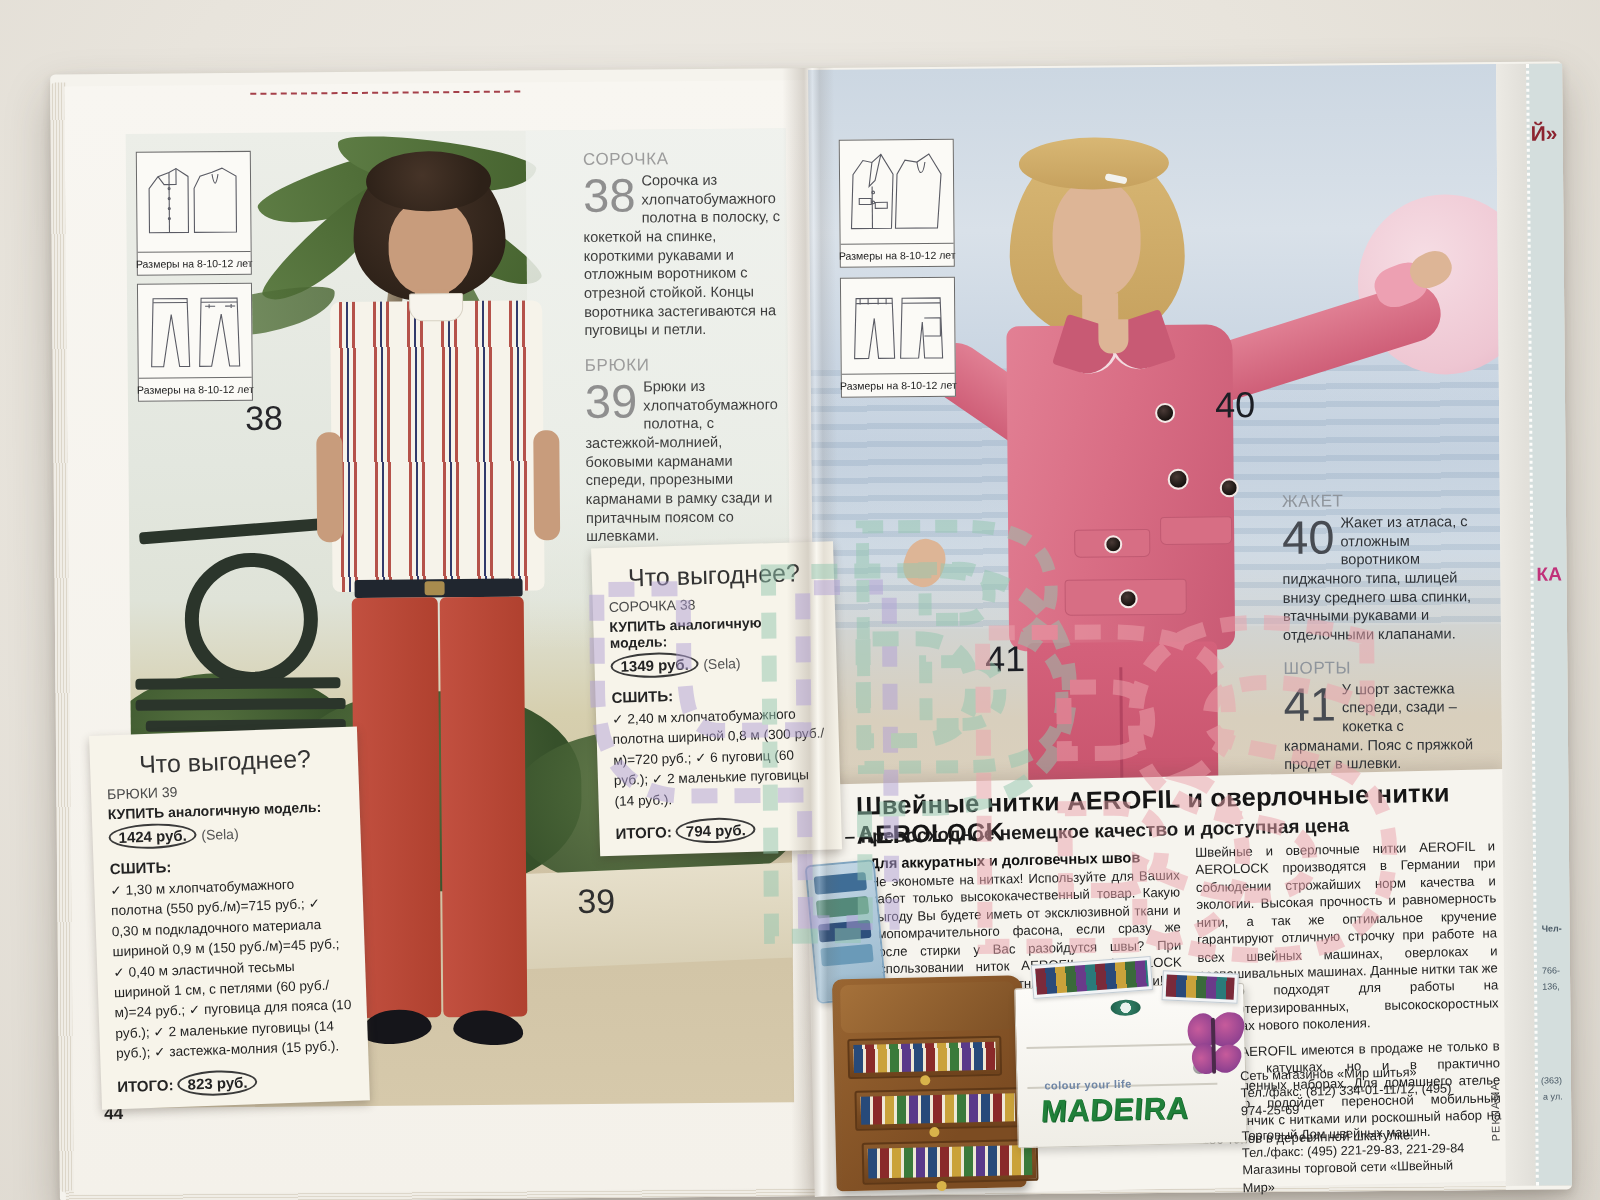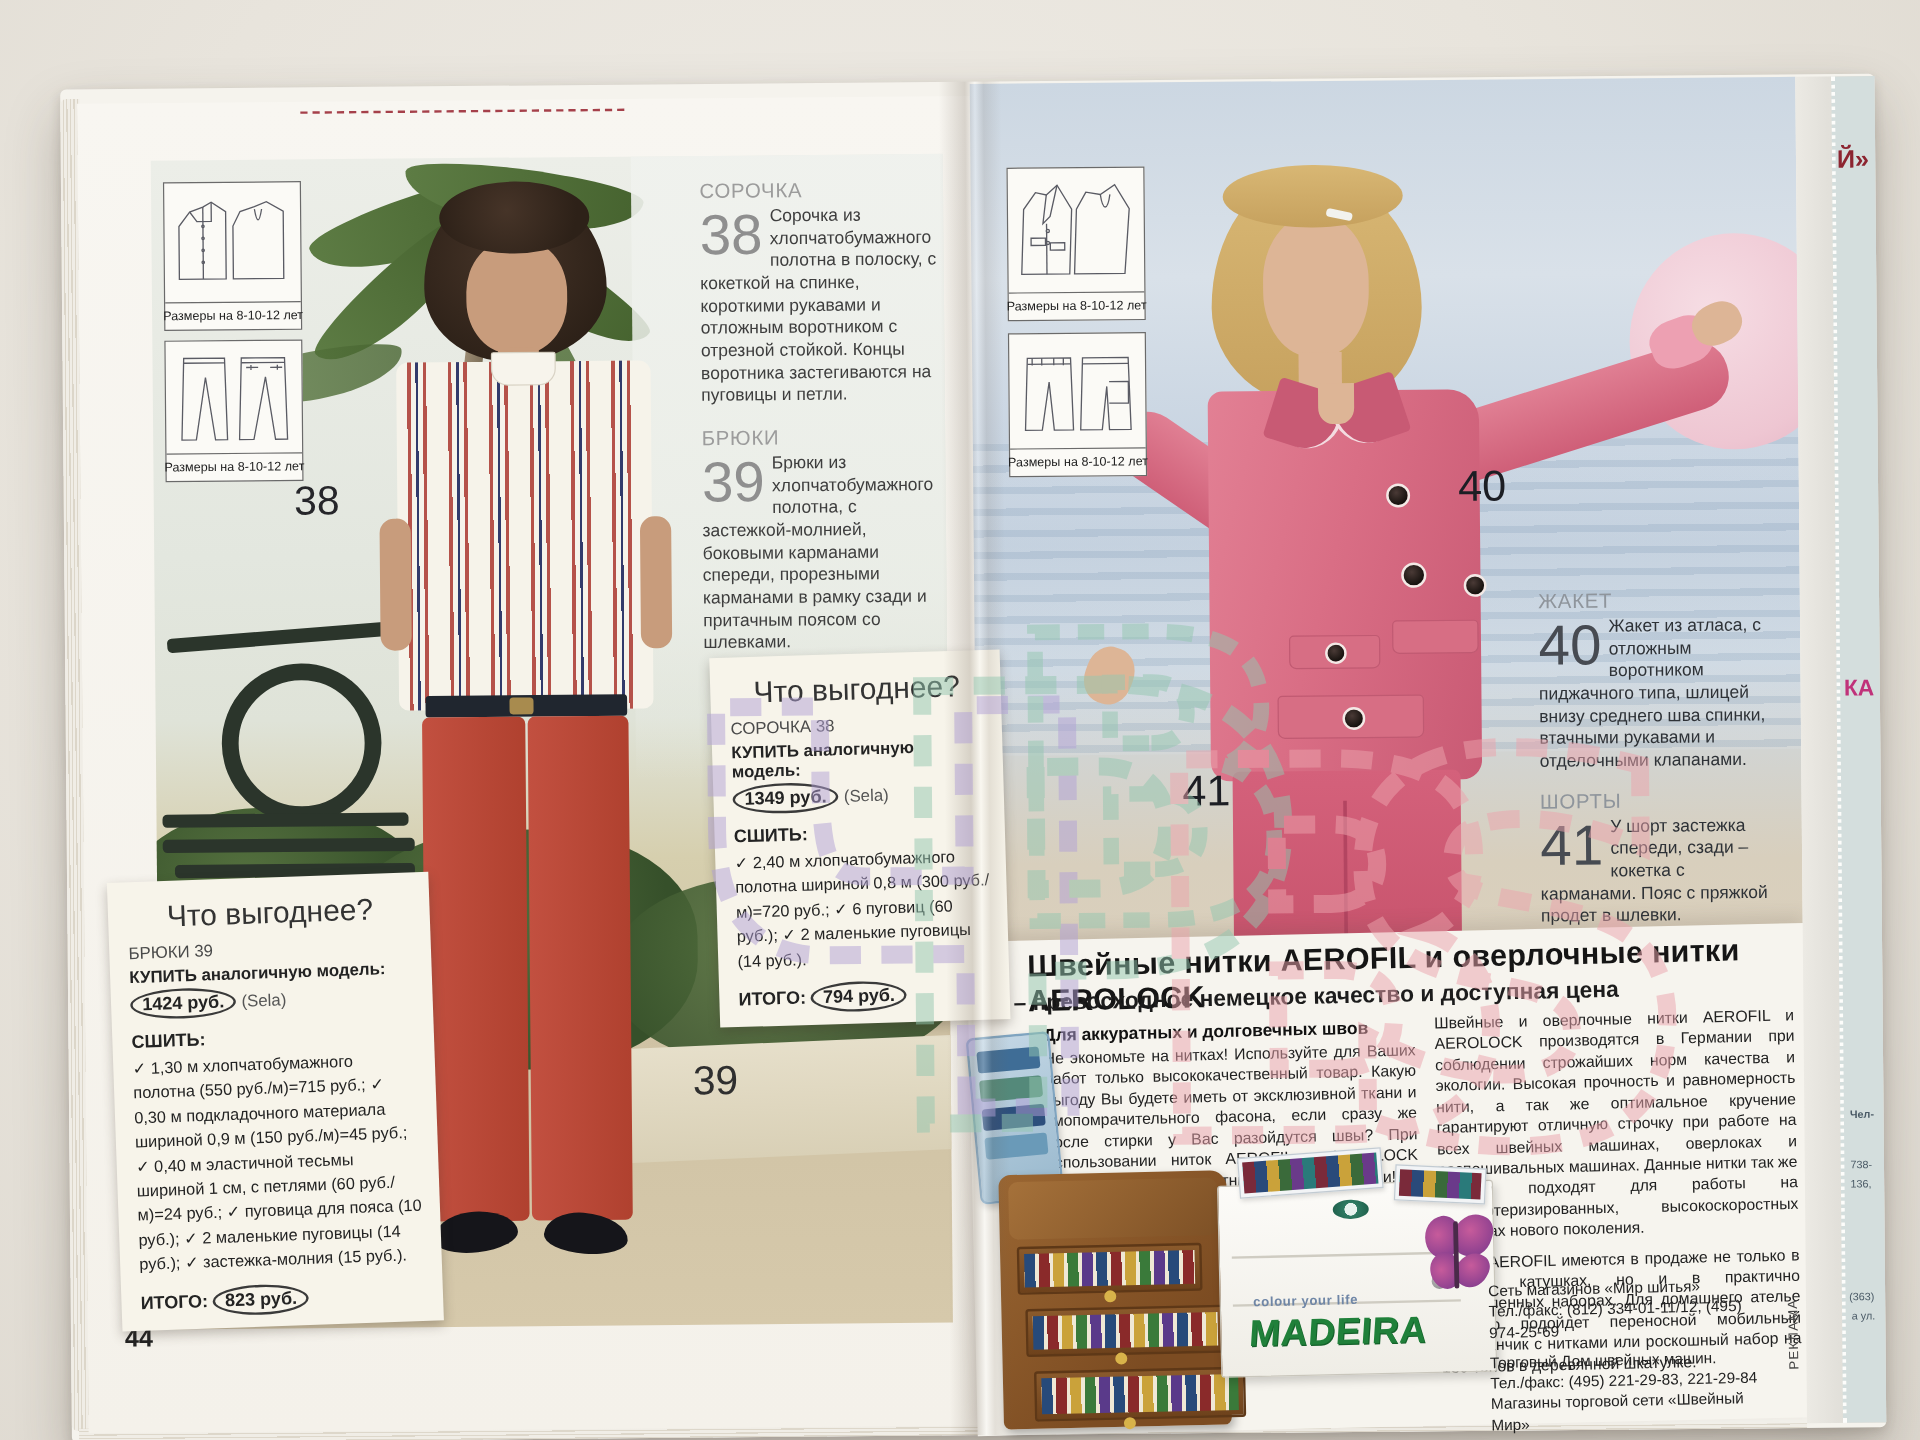--- a/index.html
+++ b/index.html
@@ -64,21 +64,21 @@
 
   .note{background:#f7f4ea;box-shadow:0 4px 10px rgba(60,50,40,.30);z-index:5;padding:14px 14px 10px 16px;color:#232323;}
   .note-title{font-size:25px;color:#333;text-align:center;margin:2px 0 6px;}
   .note-item{font-size:14px;color:#4a4a4a;margin-bottom:4px;}
   .note-buy{font-size:14px;font-weight:bold;}
   .note-price{display:inline-block;border:2px solid #3a3a3a;border-radius:50%;padding:2px 8px;font-weight:bold;font-size:15px;margin-top:3px;}
   .note-brand{font-size:14px;color:#555;}
   .note-sew{font-size:15px;font-weight:bold;margin:10px 0 4px;}
   .note-body{font-size:13.6px;line-height:1.5;}
   .note-total{font-size:15px;font-weight:bold;margin-top:6px;}
-  .pagenum{z-index:3;font-size:21px;font-weight:bold;color:#222;}
+  .pagenum{z-index:3;font-size:17px;font-weight:bold;color:#222;}
 
   
   #photo-girl{left:758px;top:2px;width:688px;height:740px;overflow:hidden;z-index:1;
     background:linear-gradient(180deg,#ccd7e2 0%,#d9e1e9 22%,#c9d5e2 40%,#bfcddc 52%,#cdd8e2 66%,#d8cfbd 88%,#dbd0bc 100%);}
   .seaband{background:repeating-linear-gradient(180deg,rgba(160,180,200,.35) 0 6px,rgba(220,228,236,.2) 6px 18px);}
   .balloon{background:radial-gradient(circle at 38% 35%,#f6dde4,#eec6d2 70%,#e4b4c4);border-radius:50%;}
   .hair-girl{background:linear-gradient(180deg,#d8b774,#c6a15e);border-radius:46% 54% 46% 54%/58% 58% 44% 44%;}
   .skin-g{background:#ddb596;}
   .jacket{background:linear-gradient(105deg,#e28094 0%,#d96e85 45%,#c95a74 100%);border-radius:12px 26px 16px 16px;}
   .sleeve{background:linear-gradient(180deg,#e07f93,#cf5f78);border-radius:28px;}
@@ -400,21 +400,21 @@
       <div>Магазины торговой сети «Швейный Мир»</div>
     </div>
     <div class="abs reklama" style="left:676px;top:282px;height:90px;">РЕКЛАМА</div>
   </div>
 
   <div class="abs" id="edge-strip">
     <div class="edge-blue ni"></div>
     <div class="frag frag-big" style="left:34px;top:58px;">Й»</div>
     <div class="frag frag-ka" style="left:36px;top:500px;">КА</div>
     <div class="frag" style="left:38px;top:860px;font-weight:bold;">Чел-</div>
-    <div class="frag" style="left:38px;top:902px;">738-</div>
+    <div class="frag" style="left:38px;top:902px;">766-</div>
     <div class="frag" style="left:38px;top:918px;text-align:center;">136,</div>
     <div class="frag" style="left:36px;top:1012px;">(363)</div>
     <div class="frag" style="left:38px;top:1028px;">а ул.</div>
   </div>
 
   <div class="abs" id="spine"></div>
 
   <svg class="abs ni" id="watermark" viewBox="0 0 1512 1128">
     <text x="505" y="855" font-size="460" stroke="#b2a1d6" stroke-width="15" stroke-dasharray="26 17">Ч</text>
     <text x="668" y="868" font-size="500" stroke="#94c7b0" stroke-width="15" stroke-dasharray="26 17">Р</text>

